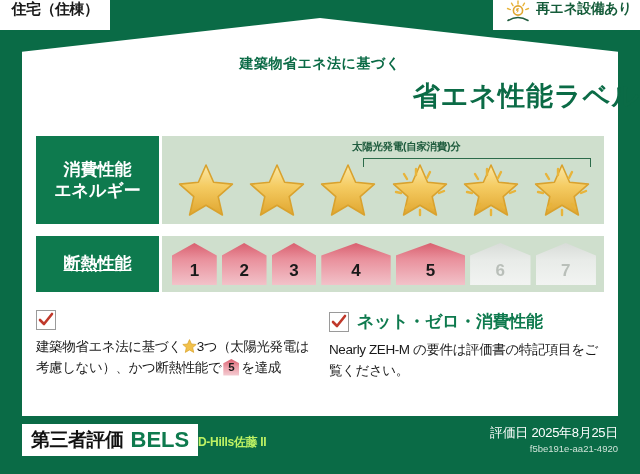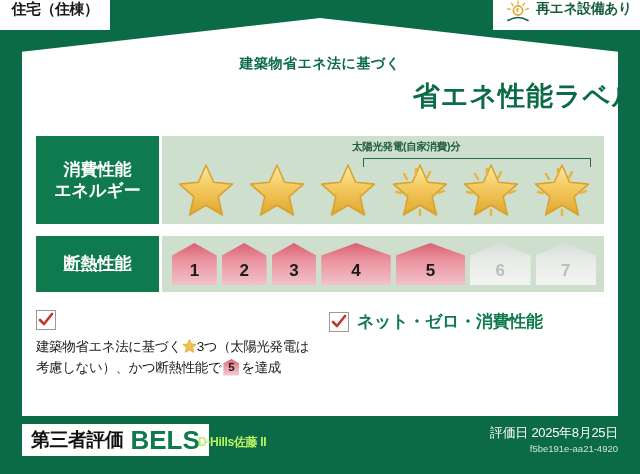--- a/index.html
+++ b/index.html
@@ -262,21 +262,21 @@
     gap: 7px;
     justify-content: flex-end;
   }
   .bels-jp {
     font-size: 19px;
     font-weight: bold;
     color: #111111;
     letter-spacing: -0.5px;
   }
   .bels-en {
-    font-size: 26px;
+    font-size: 22px;
     font-weight: bold;
     color: #0e7a4e;
     letter-spacing: 0px;
   }
   .building-name {
     position: absolute;
     left: 198px;
     top: 18px;
     font-size: 12px;
     font-weight: bold;
@@ -489,20 +489,21 @@
 
     <div class="criterion">
       <div class="criterion-head">
         <span class="check-box">
           <svg width="16" height="16" viewBox="0 0 16 16">
             <path d="M2 8 L6 12 L14 2" fill="none" stroke="#c0392b" stroke-width="2.6" stroke-linecap="round" stroke-linejoin="round"></path>
           </svg>
         </span>
         <span class="criterion-title">ネット・ゼロ・消費性能</span>
       </div>
+      <div class="criterion-body">Nearly ZEH-M の要件は評価書の特記項目をご覧ください。</div>
     </div>
 
   </div>
 
   <div class="footer">
     <div class="bels-box">
       <span class="bels-jp">第三者評価</span>
       <span class="bels-en">BELS</span>
     </div>
     <div class="building-name">D-Hills佐藤 II</div>

